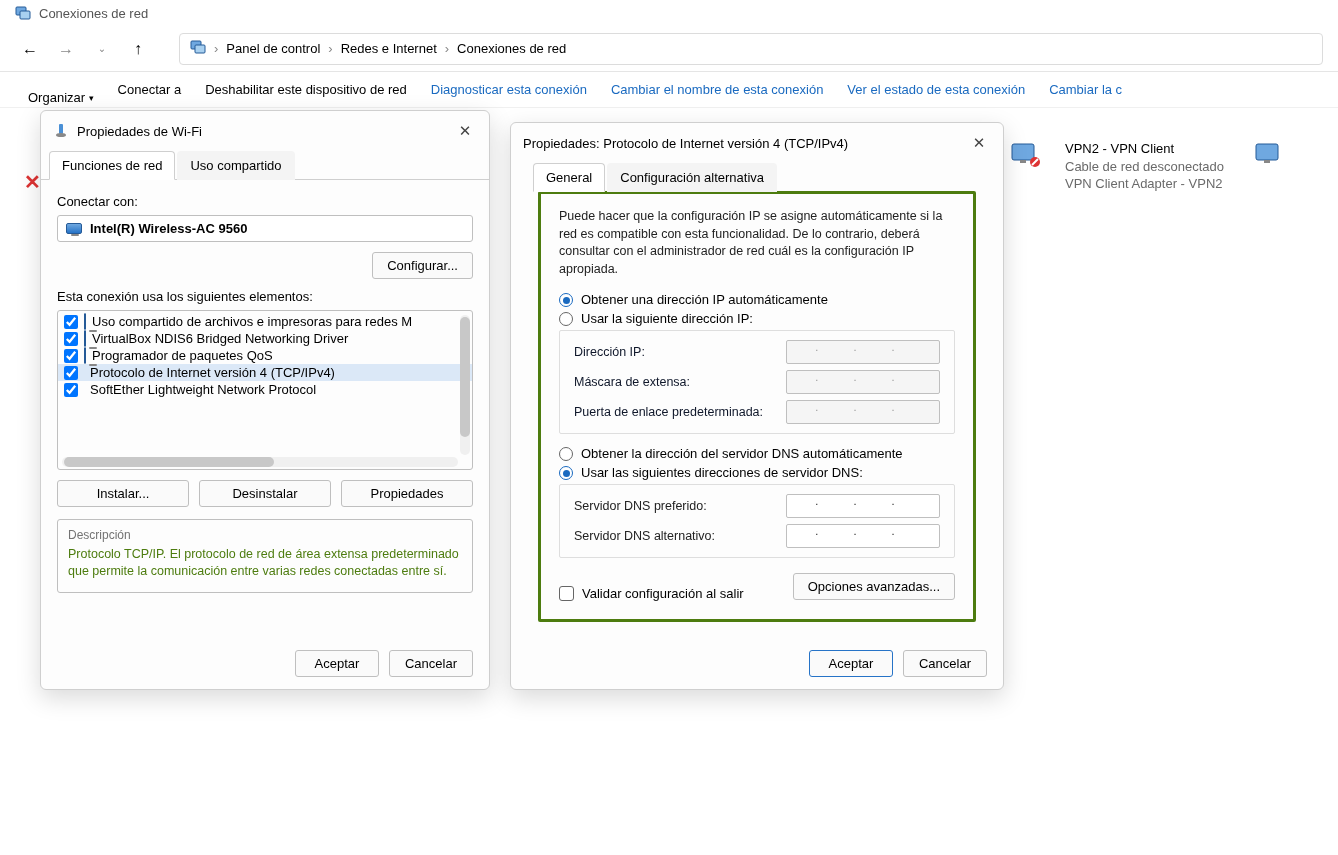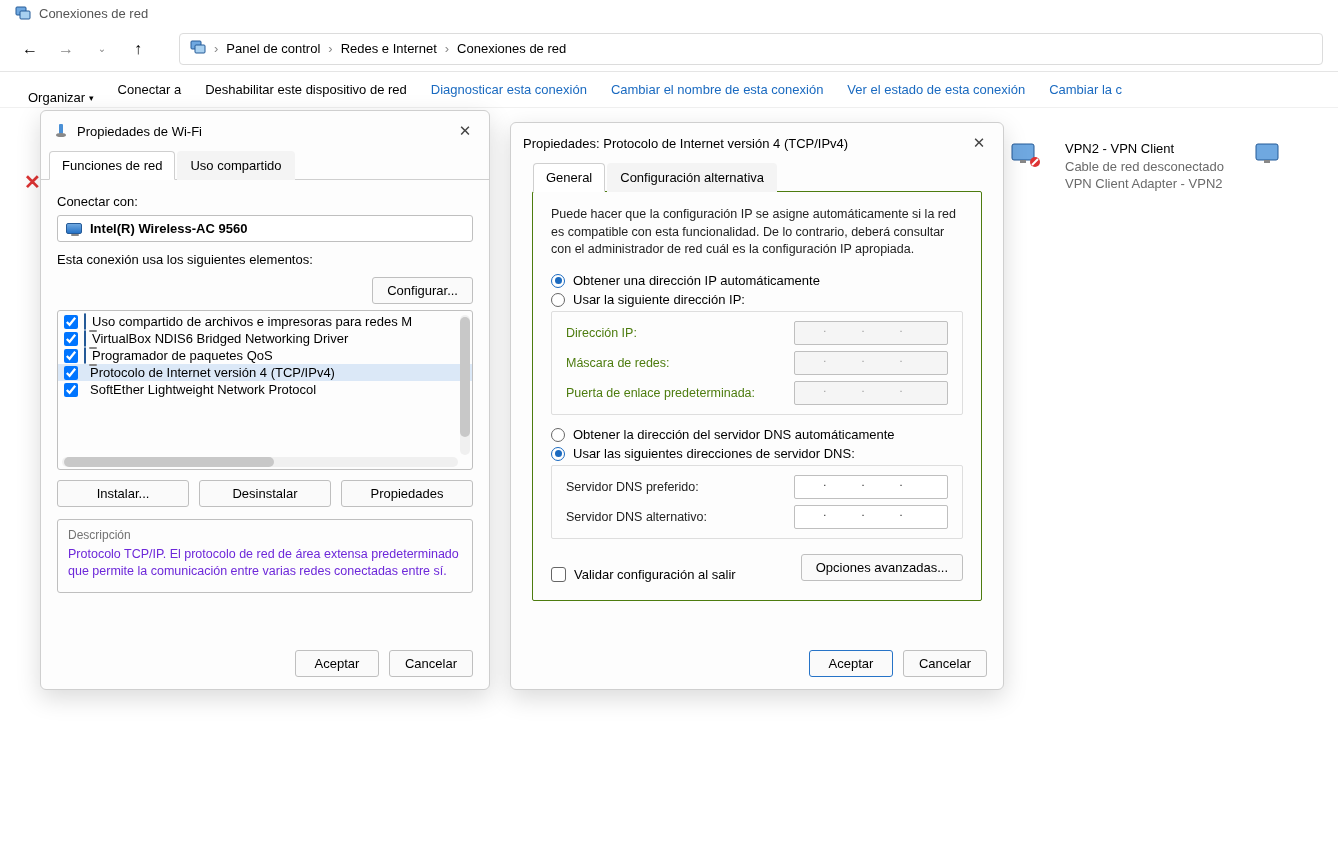--- a/index.html
+++ b/index.html
@@ -47,38 +47,38 @@
 .list-item { display: flex; align-items: center; gap: 6px; padding: 1px 6px; white-space: nowrap; }
 .list-item.selected { background: #dbe8f7; }
 .list-item input[type=checkbox]{ width:14px; height:14px; }
 .list-scrollbar { position: absolute; right: 2px; top: 4px; bottom: 14px; width: 10px; background: #f0f0f0; border-radius: 5px; }
 .list-scrollbar .thumb { position: absolute; top: 2px; left: 0; right: 0; height: 120px; background: #c8c8c8; border-radius: 5px; }
 .list-hscroll { position: absolute; left: 4px; right: 14px; bottom: 2px; height: 10px; background: #f0f0f0; border-radius: 5px; }
 .list-hscroll .thumb { position: absolute; left: 2px; top: 0; bottom: 0; width: 210px; background: #c8c8c8; border-radius: 5px; }
 
 .desc-box { border: 1px solid #bfbfbf; border-radius: 3px; margin-top: 12px; padding: 8px 10px 12px; }
 .desc-box .lbl { font-size: 12px; color: #737373; }
-.desc-box .txt { font-size: 12.5px; color: #6d28d9; margin-top: 4px; line-height: 1.35; }
+.desc-box .txt { font-size: 12.5px; color: #4d7c0f; margin-top: 4px; line-height: 1.35; }
 
 .dialog-footer { position: absolute; bottom: 12px; right: 16px; display: flex; gap: 10px; }
 
 .ipv4-dialog { top: 122px; left: 510px; width: 494px; height: 568px; }
 .ipv4-body { padding: 0 12px 0; }
 .ipv4-tabs { display:flex; padding: 0 10px; }
-.ipv4-panel { border: 1px solid #4d7c0f; border-radius: 2px; margin: -1px 9px 0; padding: 14px 18px 18px; }
+.ipv4-panel { border: 3px solid #4d7c0f; border-radius: 2px; margin: -1px 15px 0; padding: 14px 18px 18px; }
 .ipv4-intro { font-size: 12.5px; line-height: 1.4; color: #222; margin-bottom: 14px; }
 
 .radio-row { display: flex; align-items: flex-end; gap: 8px; margin: 4px 0; }
 .radio { width: 14px; height: 14px; border: 1.5px solid #666; border-radius: 50%; display: inline-flex; align-items: center; justify-content: center; background:#fff;}
 .radio.checked { border-color: #1a6ac0; }
 .radio.checked::after { content: ""; width: 7px; height: 7px; background: #1a6ac0; border-radius: 50%; }
 
 .ip-group { border: 0.5px solid #dedede; border-radius: 2px; padding: 6px 0; margin: 2px 0 12px; }
 .ip-row { display: flex; align-items: center; padding: 3px 14px; }
-.ip-row .lbl { flex: 1; color: #4d7c0f; font-size: 12.5px; }
+.ip-row .lbl { flex: 1; color: #0f172a; font-size: 12.5px; }
 .ip-row .lbl.enabled { color: #222; }
 .ip-input { width: 154px; height: 24px; border: 1px solid #bfbfbf; border-radius: 2px; background: #f5f5f5; text-align: center; letter-spacing: 16px; color: #999; font-size: 11px; }
 .ip-input.enabled { background: #fff; color: #222; }
 
 .chk-row { display: flex; align-items: center; gap: 8px; margin-top: 14px; }
 .chk { width: 15px; height: 15px; border: 1.5px solid #666; border-radius: 3px; background:#fff;}
 
 .adv-row { display: flex; justify-content: space-between; align-items: center; margin-top: 14px; }
 .mon { width:16px; height:11px; background:linear-gradient(#6fa8e0,#2673c7); border:1px solid #255a97; border-radius:2px; position:relative;}
 .mon::after { content:""; position:absolute; bottom:-3px; left:4px; width:8px; height:2px; background:#888; border-radius:1px;}
@@ -171,24 +171,24 @@
   <div class="tabs">
     <div class="tab active">Funciones de red</div>
     <div class="tab">Uso compartido</div>
   </div>
   <div class="tab-body">
     <div style="margin-bottom:6px;">Conectar con:</div>
     <div class="dropdown">
       <span class="mon"></span>
       <span>Intel(R) Wireless-AC 9560</span>
     </div>
-    <div style="margin-top:10px;">Esta conexión usa los siguientes elementos:</div>
     <div style="display:flex; justify-content:flex-end; margin-top:10px;">
       <button class="btn">Configurar...</button>
     </div>
+    <div style="margin-top:10px;">Esta conexión usa los siguientes elementos:</div>
 
     <div class="listbox">
       <div class="listbox-inner" id="wifi-items">
           <div class="list-item">
             <input type="checkbox" checked="" style="">
             <span><span class="mon"></span></span>
             <span>Uso compartido de archivos e impresoras para redes M</span>
           </div>
           <div class="list-item">
             <input type="checkbox" checked="" style="">
@@ -256,21 +256,21 @@
       <div class="radio-row">
         <span class="radio"></span>
         <span>Usar la siguiente dirección IP:</span>
       </div>
       <div class="ip-group">
         <div class="ip-row">
           <span class="lbl">Dirección IP:</span>
           <div class="ip-input">.   .   .</div>
         </div>
         <div class="ip-row">
-          <span class="lbl">Máscara de redes:</span>
+          <span class="lbl">Máscara de extensa:</span>
           <div class="ip-input">.   .   .</div>
         </div>
         <div class="ip-row">
           <span class="lbl">Puerta de enlace predeterminada:</span>
           <div class="ip-input">.   .   .</div>
         </div>
       </div>
 
       <div class="radio-row">
         <span class="radio"></span>

